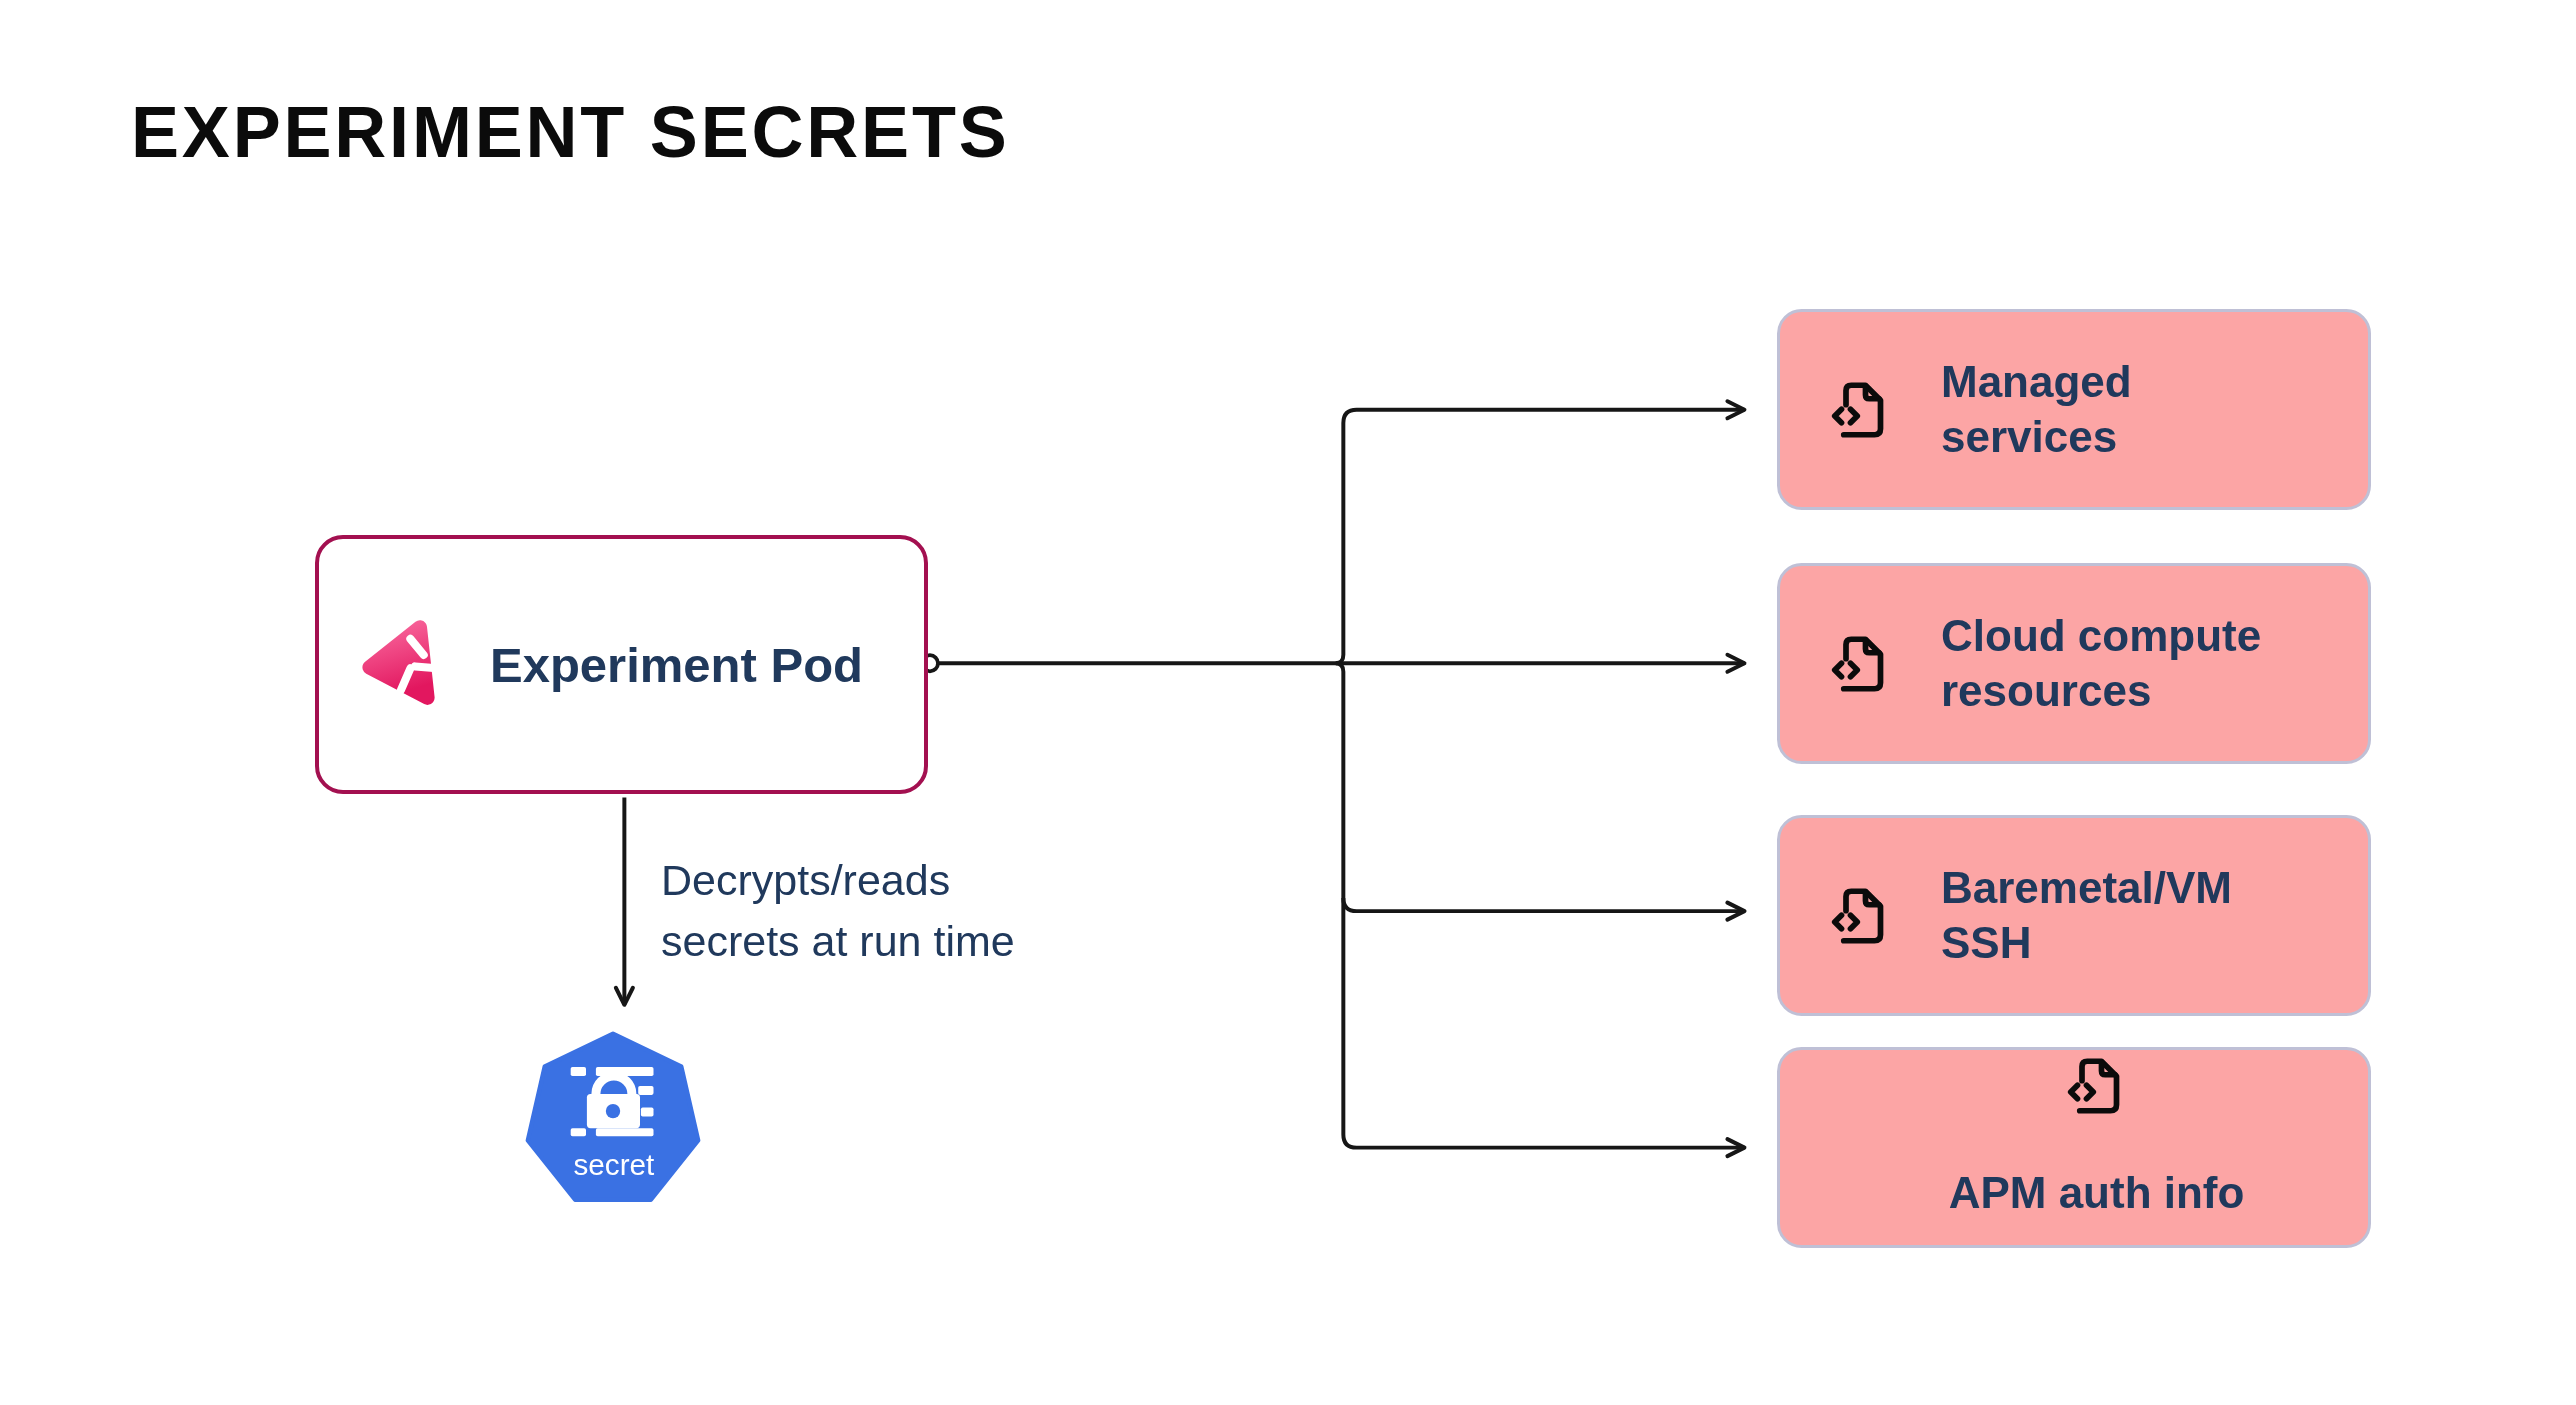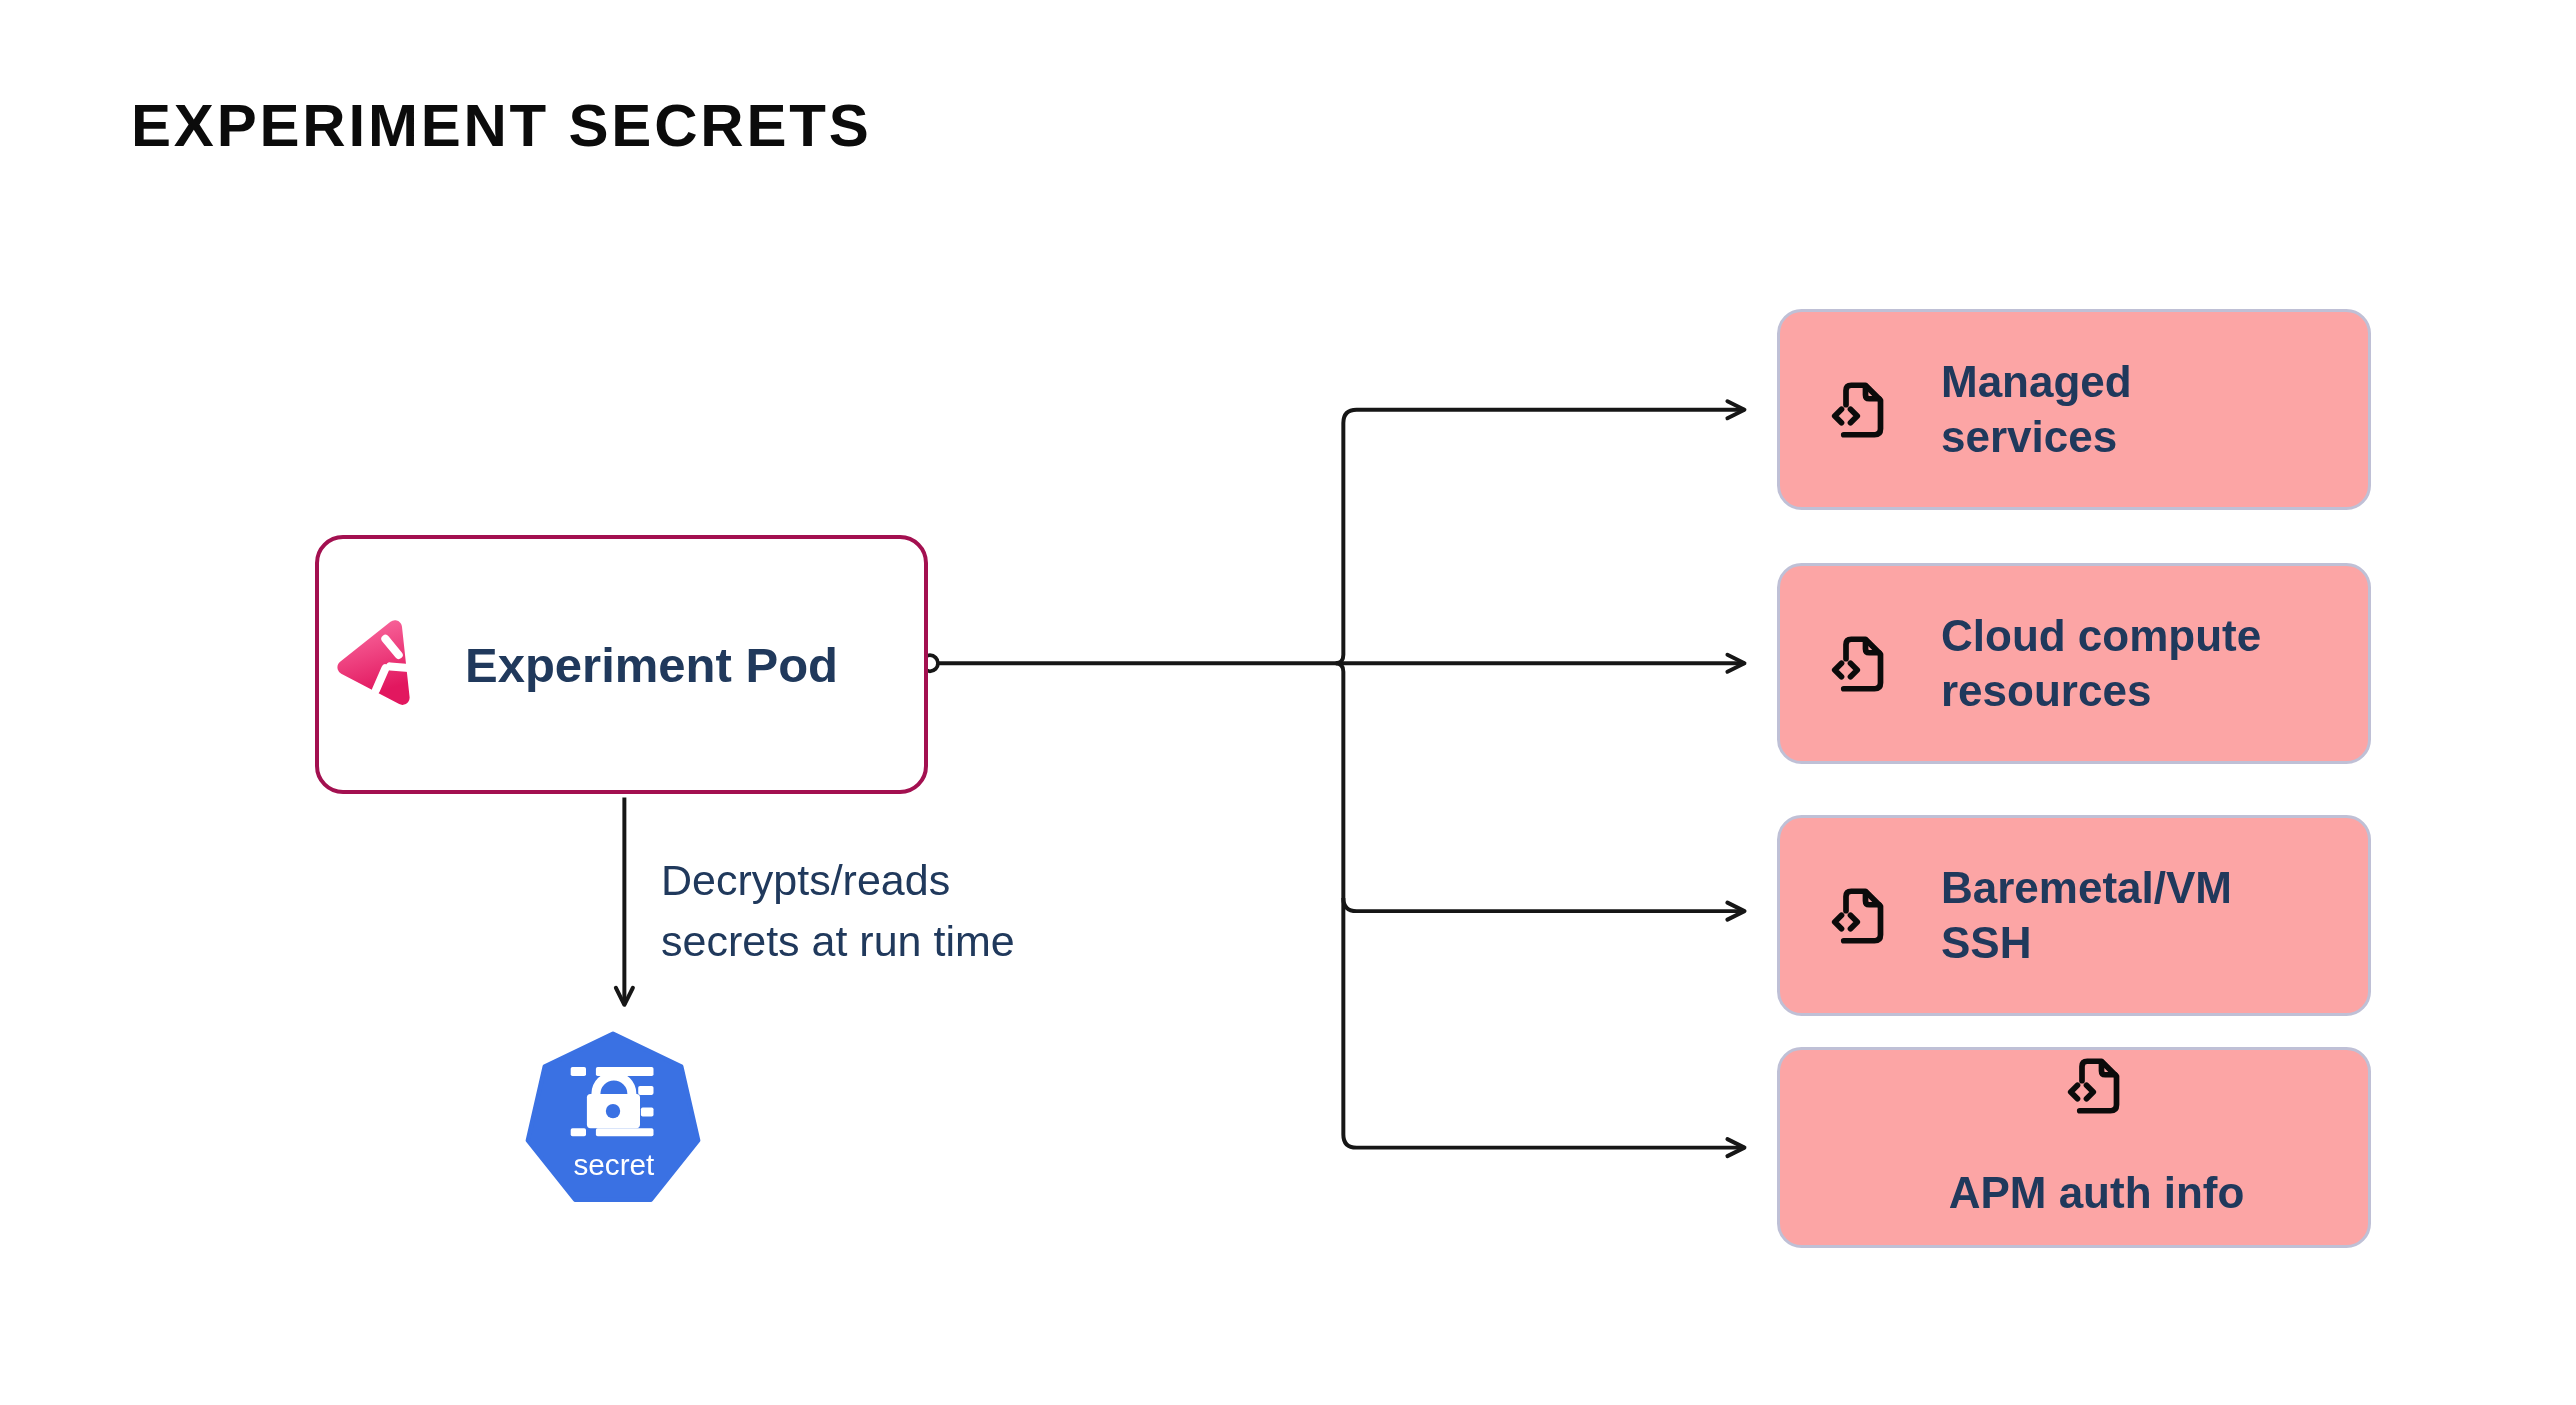--- a/index.html
+++ b/index.html
@@ -9,28 +9,28 @@
   *{margin:0;padding:0;box-sizing:border-box;}
   html,body{width:2576px;height:1406px;}
   body{
     background:var(--bg);
     font-family:"Liberation Sans","DejaVu Sans",sans-serif;
     position:relative;overflow:hidden;
   }
   .abs{position:absolute;}
   .page-title{
     left:131px;top:91px;
-    font-size:60px;font-weight:700;letter-spacing:2.8px;
+    font-size:72px;font-weight:700;letter-spacing:2.8px;
     color:var(--title);white-space:nowrap;
   }
   
   .pod-node{
     left:315px;top:535px;width:613px;height:259px;
     background:#fff;border:4.7px solid var(--pod-border);border-radius:28px;
-    display:flex;align-items:center;padding-left:17px;gap:34px;
+    display:flex;align-items:center;padding-left:42px;gap:34px;
   }
   .pod-node .node-label{
     font-size:49px;font-weight:700;color:var(--navy);white-space:nowrap;
   }
   
   .connectors{left:0;top:0;width:2576px;height:1406px;pointer-events:none;}
   
   .edge-label{
     left:661px;top:850px;
     font-size:43px;font-weight:500;line-height:1.42;

